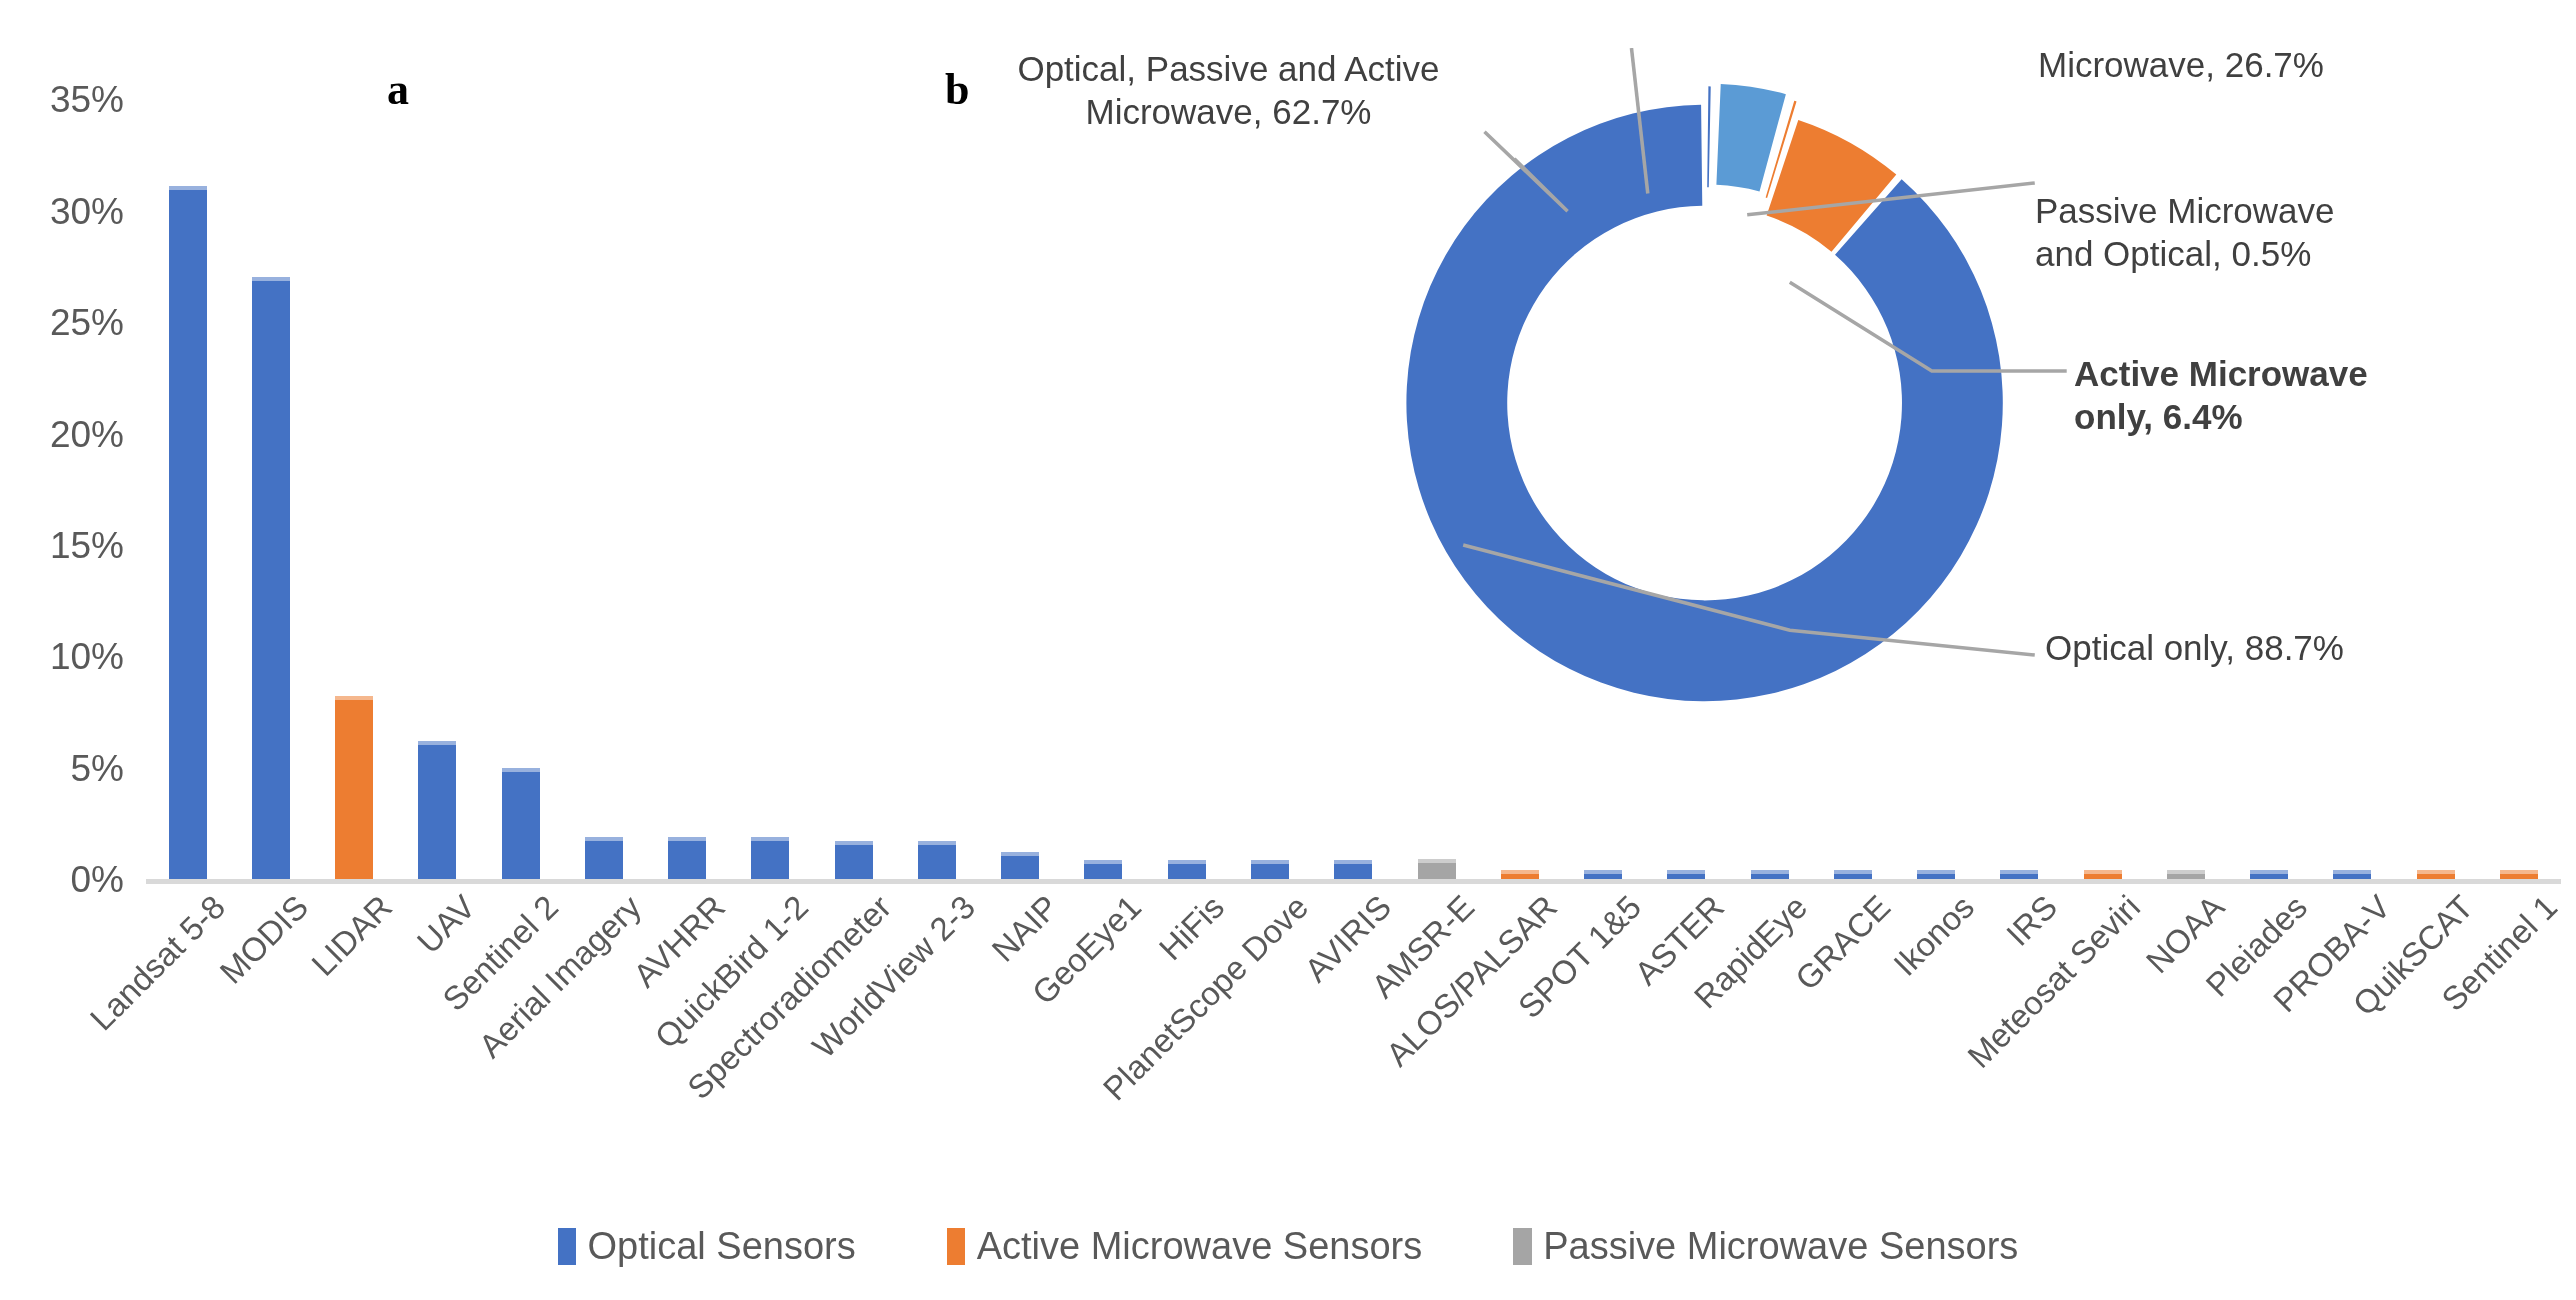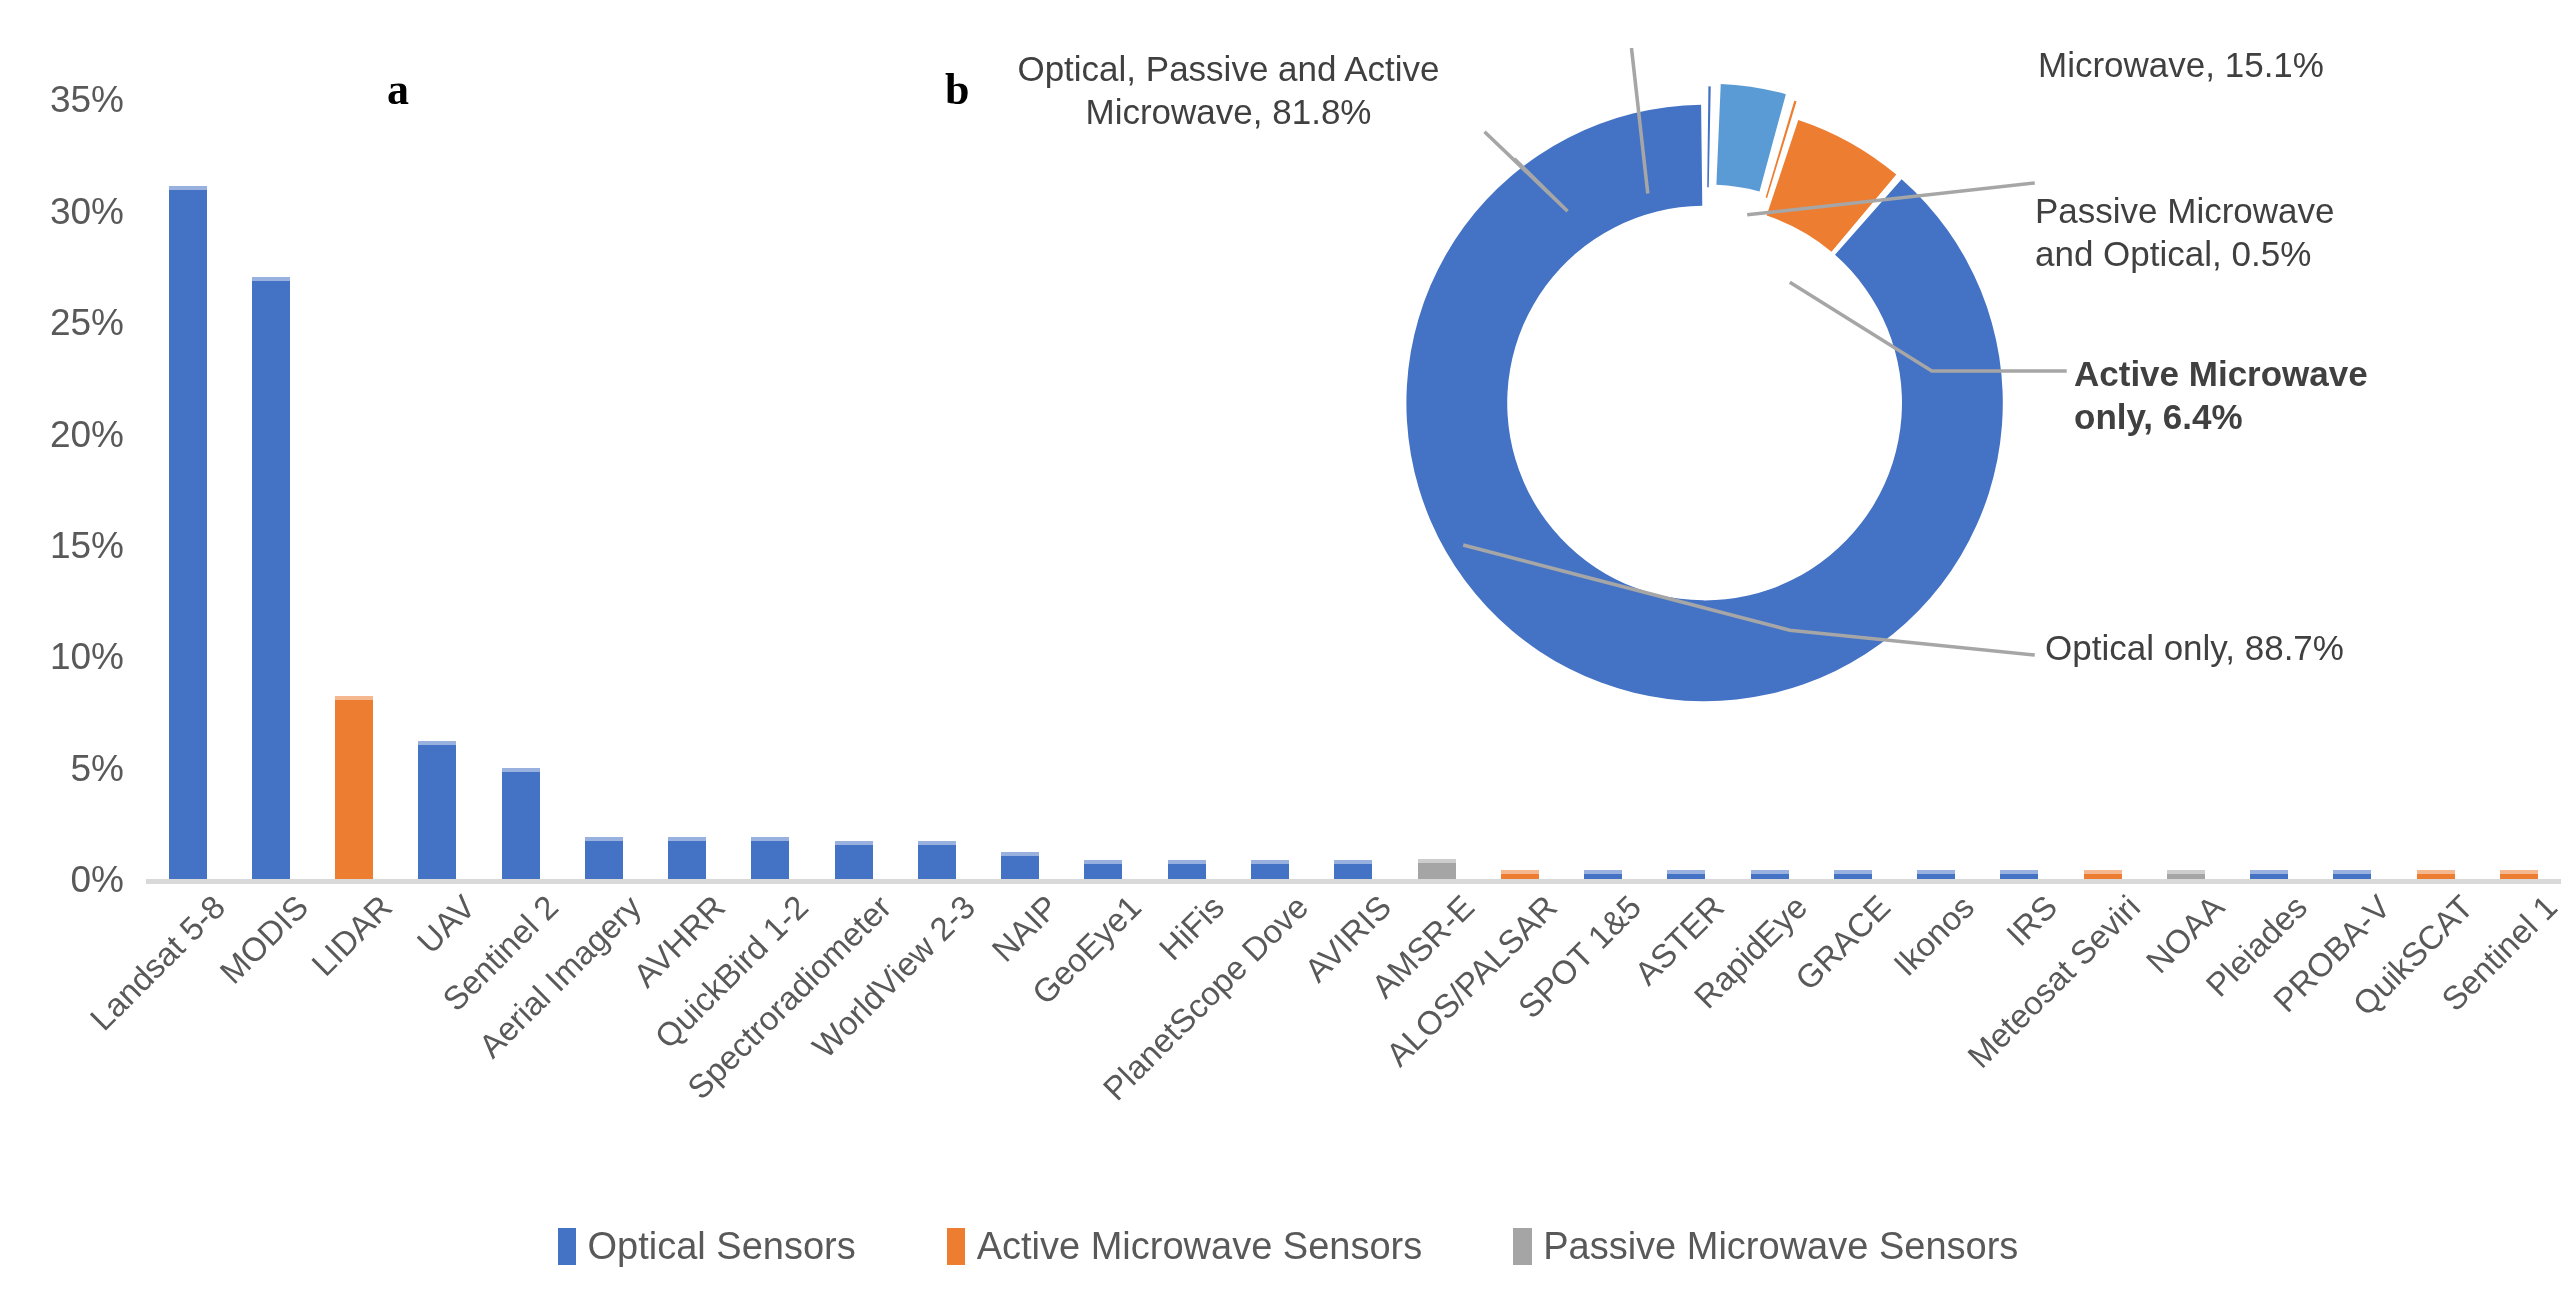--- a/index.html
+++ b/index.html
@@ -199,24 +199,24 @@
           <polyline points="330,118 447,230 372,156"></polyline>
           <polyline points="537,0 560,205"></polyline>
           <polyline points="1105,190 700,235"></polyline>
           <polyline points="1150,455 960,455 760,330"></polyline>
           <polyline points="1105,855 760,820 300,700"></polyline>
         </g>
     </svg>
 
     <div class="pie-label ctr" id="lbl-opa" style="left:-277px;top:0px;width:511px;">
         <div>Optical, Passive and Active</div>
-        <div>Microwave, 81.8%</div>
+        <div>Microwave, 62.7%</div>
       </div>
     <div class="pie-label lft" id="lbl-oa" style="left:788px;top:-3.6px;width:497px;">
-        <div>Microwave, 15.1%</div>
+        <div>Microwave, 26.7%</div>
       </div>
     <div class="pie-label lft" id="lbl-po" style="left:785px;top:142px;width:497px;">
         <div>Passive Microwave</div>
         <div>and Optical, 0.5%</div>
       </div>
     <div class="pie-label lft" id="lbl-am" style="left:824px;top:305px;width:497px;font-weight:bold;">
         <div>Active Microwave</div>
         <div>only, 6.4%</div>
       </div>
     <div class="pie-label lft" id="lbl-oo" style="left:795px;top:579px;width:540px;">

